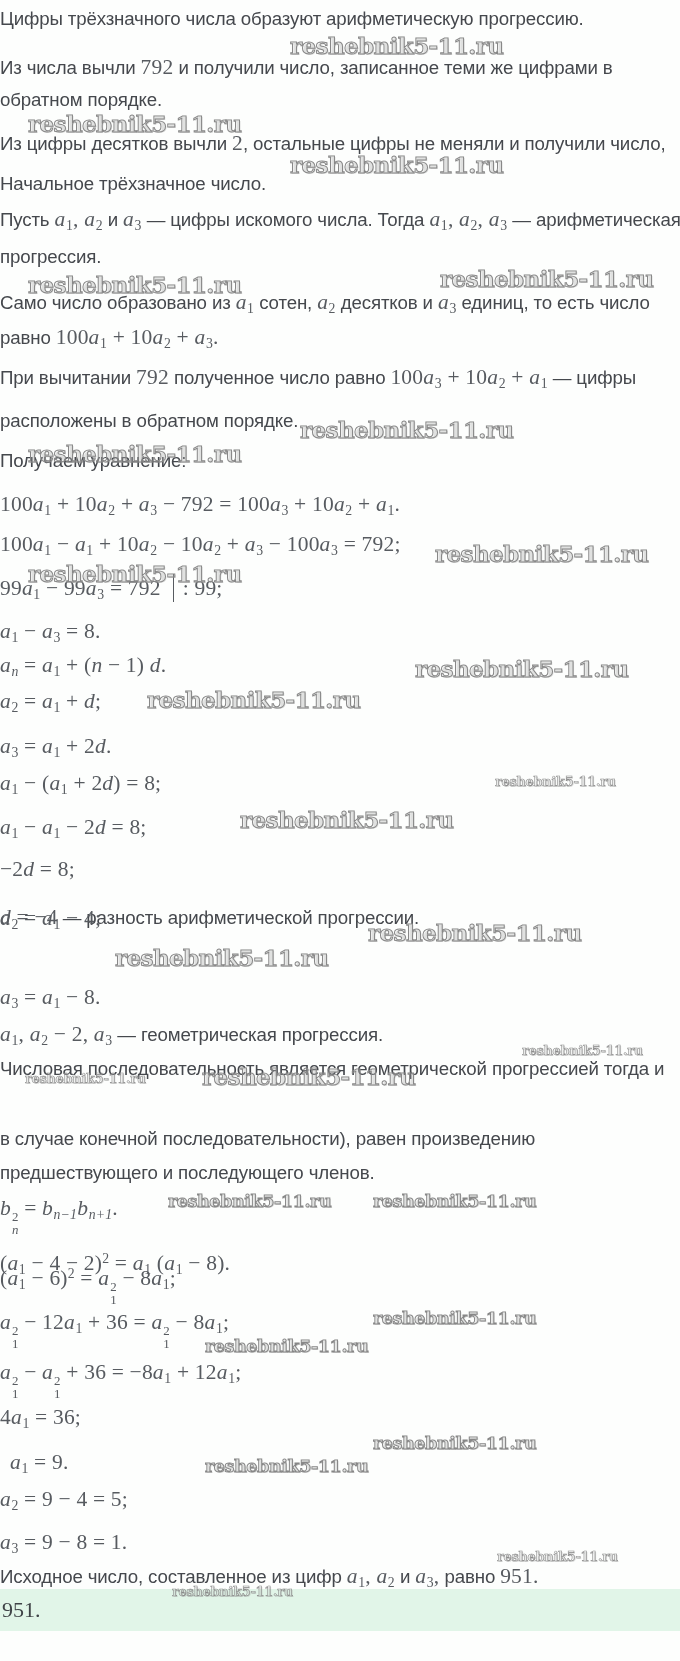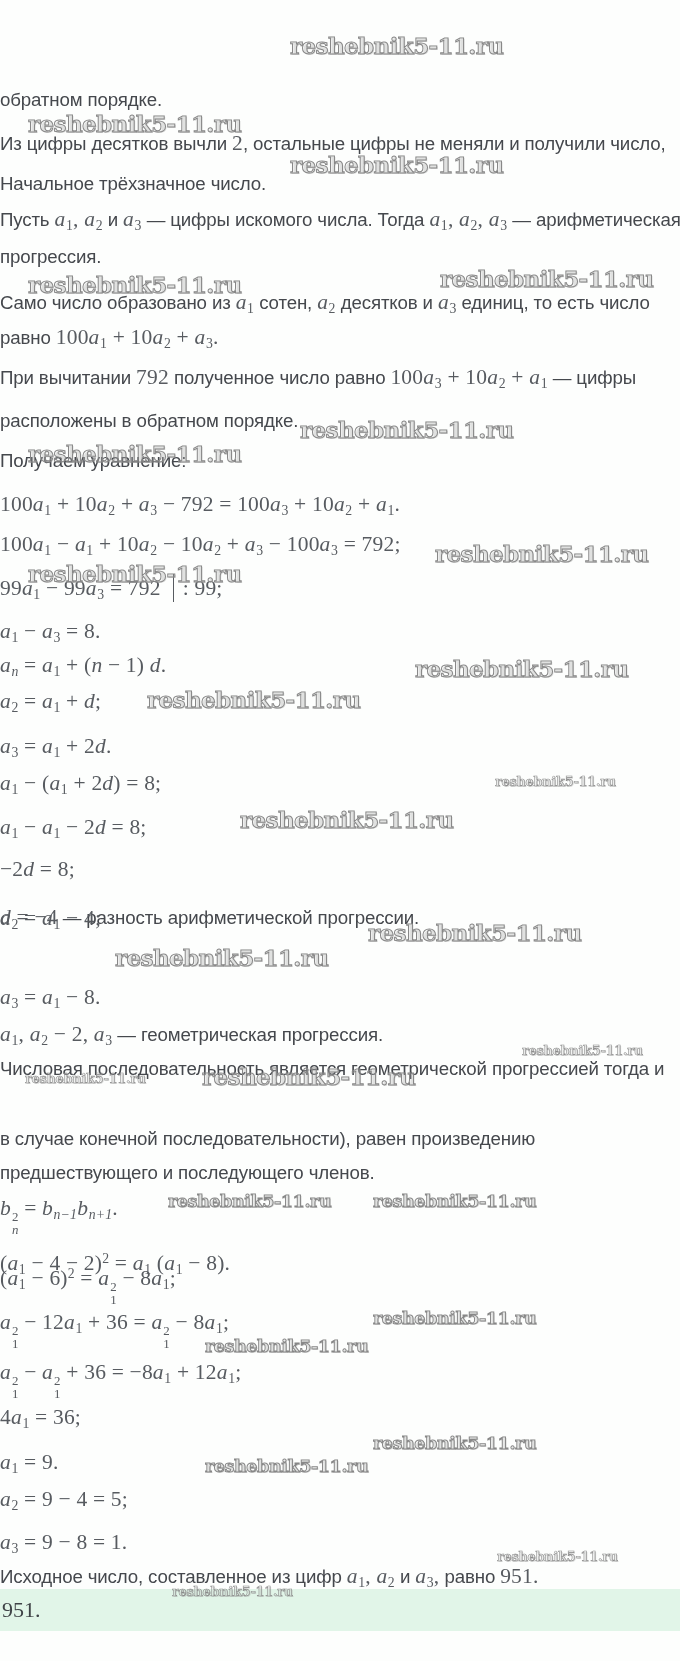--- a/index.html
+++ b/index.html
@@ -73,20 +73,22 @@
     padding-left: 2px;
   }
 </style>
 </head>
 <body>
 
 <div id="page" style="background: rgb(253, 254, 253);">
   <div id="answer-bar" style="background: rgb(225, 245, 232);">
     <span id="answer-text">951.</span>
   </div>
+<div class="line" style="top: 8px;"><span class="txt">Цифры трёхзначного числа образуют арифметическую прогрессию.</span></div>
+    <div class="line" style="top: 55px;"><span class="txt">Из числа вычли </span><span class="mn">792</span><span class="txt"> и получили число, записанное теми же цифрами в</span></div>
     <div class="line" style="top: 89px;"><span class="txt">обратном порядке.</span></div>
     <div class="line" style="top: 131px;"><span class="txt">Из цифры десятков вычли </span><span class="mn">2</span><span class="txt">, остальные цифры не меняли и получили число,</span></div>
     <div class="line" style="top: 173px;"><span class="txt">Начальное трёхзначное число.</span></div>
     <div class="line" style="top: 207px;"><span class="txt">Пусть </span><span class="mi">a<sub class="up">1</sub></span><span class="mn">, </span><span class="mi">a<sub class="up">2</sub></span><span class="txt"> и </span><span class="mi">a<sub class="up">3</sub></span><span class="txt"> — цифры искомого числа. Тогда </span><span class="mi">a<sub class="up">1</sub></span><span class="mn">, </span><span class="mi">a<sub class="up">2</sub></span><span class="mn">, </span><span class="mi">a<sub class="up">3</sub></span><span class="txt"> — арифметическая</span></div>
     <div class="line" style="top: 246px;"><span class="txt">прогрессия.</span></div>
     <div class="line" style="top: 290px;"><span class="txt">Само число образовано из </span><span class="mi">a<sub class="up">1</sub></span><span class="txt"> сотен, </span><span class="mi">a<sub class="up">2</sub></span><span class="txt"> десятков и </span><span class="mi">a<sub class="up">3</sub></span><span class="txt"> единиц, то есть число</span></div>
     <div class="line" style="top: 325px;"><span class="txt">равно </span><span class="mn">100</span><span class="mi">a<sub class="up">1</sub></span><span class="mn"> + 10</span><span class="mi">a<sub class="up">2</sub></span><span class="mn"> + </span><span class="mi">a<sub class="up">3</sub></span><span class="mn">.</span></div>
     <div class="line" style="top: 365px;"><span class="txt">При вычитании </span><span class="mn">792</span><span class="txt"> полученное число равно </span><span class="mn">100</span><span class="mi">a<sub class="up">3</sub></span><span class="mn"> + 10</span><span class="mi">a<sub class="up">2</sub></span><span class="mn"> + </span><span class="mi">a<sub class="up">1</sub></span><span class="txt"> — цифры</span></div>
     <div class="line" style="top: 410px;"><span class="txt">расположены в обратном порядке.</span></div>
     <div class="line" style="top: 450px; text-align: right;"><span class="txt">Получаем уравнение:</span></div>
@@ -106,21 +108,21 @@
     <div class="line" style="top: 1022px;"><span class="mi">a<sub class="up">1</sub></span><span class="mn">, </span><span class="mi">a<sub class="up">2</sub></span><span class="mn"> − 2, </span><span class="mi">a<sub class="up">3</sub></span><span class="txt"> — геометрическая прогрессия.</span></div>
     <div class="line" style="top: 1058px;"><span class="txt">Числовая последовательность является геометрической прогрессией тогда и</span></div>
     <div class="line" style="top: 1128px;"><span class="txt">в случае конечной последовательности), равен произведению</span></div>
     <div class="line" style="top: 1162px;"><span class="txt">предшествующего и последующего членов.</span></div>
     <div class="line" style="top: 1196px;"><span class="mi">b<span class="stack"><span class="up">2</span><span>n</span></span></span><span class="mn"> = </span><span class="mi">b<sub>n−1</sub></span><span class="mi">b<sub>n+1</sub></span><span class="mn">.</span></div>
     <div class="line" style="top: 1231px; margin-top: 20px;"><span class="mn">(</span><span class="mi">a<sub class="up">1</sub></span><span class="mn"> − 4 − 2</span><span class="mn">)<sup class="up">2</sup></span><span class="mn"> = </span><span class="mi">a<sub class="up">1</sub></span><span class="mn"> (</span><span class="mi">a<sub class="up">1</sub></span><span class="mn"> − 8).</span></div>
     <div class="line" style="top: 1266px;"><span class="mn">(</span><span class="mi">a<sub class="up">1</sub></span><span class="mn"> − 6</span><span class="mn">)<sup class="up">2</sup></span><span class="mn"> = </span><span class="mi">a<span class="stack"><span class="up">2</span><span class="up">1</span></span></span><span class="mn"> − 8</span><span class="mi">a<sub class="up">1</sub></span><span class="mn">;</span></div>
     <div class="line" style="top: 1310px;"><span class="mi">a<span class="stack"><span class="up">2</span><span class="up">1</span></span></span><span class="mn"> − 12</span><span class="mi">a<sub class="up">1</sub></span><span class="mn"> + 36 = </span><span class="mi">a<span class="stack"><span class="up">2</span><span class="up">1</span></span></span><span class="mn"> − 8</span><span class="mi">a<sub class="up">1</sub></span><span class="mn">;</span></div>
     <div class="line" style="top: 1360px;"><span class="mi">a<span class="stack"><span class="up">2</span><span class="up">1</span></span></span><span class="mn"> − </span><span class="mi">a<span class="stack"><span class="up">2</span><span class="up">1</span></span></span><span class="mn"> + 36 = −8</span><span class="mi">a<sub class="up">1</sub></span><span class="mn"> + 12</span><span class="mi">a<sub class="up">1</sub></span><span class="mn">;</span></div>
     <div class="line" style="top: 1405px;"><span class="mn">4</span><span class="mi">a<sub class="up">1</sub></span><span class="mn"> = 36;</span></div>
-    <div class="line" style="top: 1450px;"><span class="mi">a<sub class="up">1</sub></span><span class="mn"> = 9.</span></div>
+    <div class="line" style="top: 1450px; padding-left: 10px;"><span class="mi">a<sub class="up">1</sub></span><span class="mn"> = 9.</span></div>
     <div class="line" style="top: 1487px;"><span class="mi">a<sub class="up">2</sub></span><span class="mn"> = 9 − 4 = 5;</span></div>
     <div class="line" style="top: 1530px;"><span class="mi">a<sub class="up">3</sub></span><span class="mn"> = 9 − 8 = 1.</span></div>
     <div class="line" style="top: 1564px;"><span class="txt">Исходное число, составленное из цифр </span><span class="mi">a<sub class="up">1</sub></span><span class="mn">, </span><span class="mi">a<sub class="up">2</sub></span><span class="txt"> и </span><span class="mi">a<sub class="up">3</sub></span><span class="mn">,</span><span class="txt"> равно </span><span class="mn">951.</span></div>
     <span class="wm wm-lg" style="left: 290px; top: 32px;">reshebnik5-11.ru</span>
     <span class="wm wm-lg" style="left: 28px; top: 110px;">reshebnik5-11.ru</span>
     <span class="wm wm-lg" style="left: 290px; top: 151px;">reshebnik5-11.ru</span>
     <span class="wm wm-lg" style="left: 28px; top: 271px;">reshebnik5-11.ru</span>
     <span class="wm wm-lg" style="left: 440px; top: 265px;">reshebnik5-11.ru</span>
     <span class="wm wm-lg" style="left: 300px; top: 416px;">reshebnik5-11.ru</span>
     <span class="wm wm-lg" style="left: 28px; top: 440px;">reshebnik5-11.ru</span>

